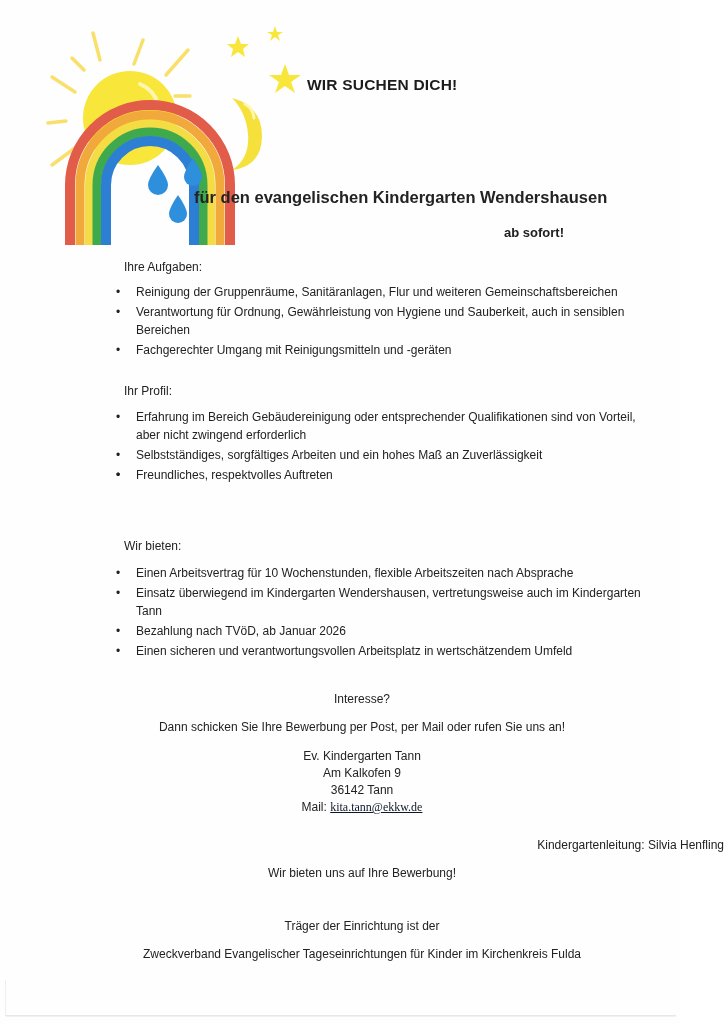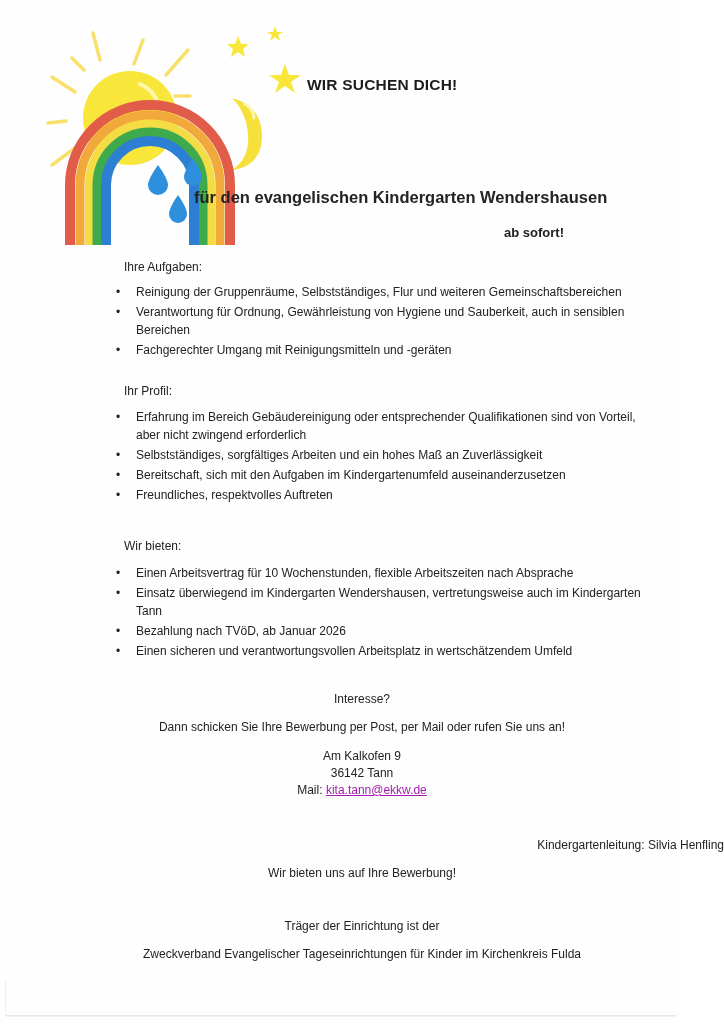--- a/index.html
+++ b/index.html
@@ -17,21 +17,21 @@
     .subtitle { position: absolute; left: 178px; top: 188px; font-size: 16.5px; font-weight: bold; color: #232323; white-space: nowrap; margin-left: 16px; }
     .start { position: absolute; right: 116px; top: 225px; font-size: 13px; font-weight: bold; color: #202020; }
 
     .section-title { position: absolute; left: 92px; font-size: 12px; color: #222; margin-left: 32px; }
     ul.list { position: absolute; left: 116px; width: 530px; margin: 0; padding: 0; list-style: none; }
     ul.list li { position: relative; padding-left: 20px; font-size: 12px; line-height: 18px; color: #222; margin-bottom: 2px; }
     ul.list li .bullet { position: absolute; left: 0; top: 0; font-size: 12px; }
 
     .center-block { position: absolute; left: 0; width: 724px; text-align: center; font-size: 12px; color: #222; }
     .address-line { display: block; line-height: 17px; }
-    .mail-link { color: #a21caf; text-decoration: underline; }
+    .mail-link { color: #0f172a; text-decoration: underline; font-family: Liberation Serif, serif; }
   </style>
 </head>
 <body>
 
 <div class="page">
 
   <svg class="logo" viewBox="0 0 260 230">
 
     <g stroke="#f8e06a" stroke-width="3.5" stroke-linecap="round" fill="none">
       <line x1="53" y1="13" x2="60" y2="40"></line>
@@ -70,45 +70,46 @@
       <path d="M138 175 q-9 13 -9 19 a9 9 0 0 0 18 0 q0 -6 -9 -19 z"></path>
     </g>
   </svg>
 
   <div class="headline">WIR SUCHEN DICH!</div>
   <div class="subtitle">für den evangelischen Kindergarten Wendershausen</div>
   <div class="start">ab sofort!</div>
 
   <div class="section-title" style="top:260px;">Ihre Aufgaben:</div>
   <ul class="list" style="top:283px;">
-    <li><span class="bullet">•</span><span>Reinigung der Gruppenräume, Selbstständiges, Flur und weiteren Gemeinschaftsbereichen</span></li>
+    <li><span class="bullet">•</span><span>Reinigung der Gruppenräume, Sanitäranlagen, Flur und weiteren Gemeinschaftsbereichen</span></li>
     <li><span class="bullet">•</span><span>Verantwortung für Ordnung, Gewährleistung von Hygiene und Sauberkeit, auch in sensiblen Bereichen</span></li>
     <li><span class="bullet">•</span><span>Fachgerechter Umgang mit Reinigungsmitteln und -geräten</span></li>
   </ul>
 
   <div class="section-title" style="top:384px;">Ihr Profil:</div>
   <ul class="list" style="top:408px;">
     <li><span class="bullet">•</span><span>Erfahrung im Bereich Gebäudereinigung oder entsprechender Qualifikationen sind von Vorteil, aber nicht zwingend erforderlich</span></li>
     <li><span class="bullet">•</span><span>Selbstständiges, sorgfältiges Arbeiten und ein hohes Maß an Zuverlässigkeit</span></li>
-    <li><span class="bullet">•</span><span>Bereitschaft, sich mit den Aufgaben im Kindergartenumfeld auseinanderzusetzen</span></li>
+    <li><span class="bullet">•</span></li>
     <li><span class="bullet">•</span><span>Freundliches, respektvolles Auftreten</span></li>
   </ul>
 
   <div class="section-title" style="top:539px;">Wir bieten:</div>
   <ul class="list" style="top:564px;">
     <li><span class="bullet">•</span><span>Einen Arbeitsvertrag für 10 Wochenstunden, flexible Arbeitszeiten nach Absprache</span></li>
     <li><span class="bullet">•</span><span>Einsatz überwiegend im Kindergarten Wendershausen, vertretungsweise auch im Kindergarten Tann</span></li>
     <li><span class="bullet">•</span><span>Bezahlung nach TVöD, ab Januar 2026</span></li>
     <li><span class="bullet">•</span><span>Einen sicheren und verantwortungsvollen Arbeitsplatz in wertschätzendem Umfeld</span></li>
   </ul>
 
   <div class="center-block" style="top:720px;">Dann schicken Sie Ihre Bewerbung per Post, per Mail oder rufen Sie uns an!</div>
   <div class="center-block" style="top:692px;">Interesse?</div>
 
   <div class="center-block" style="top:748px;">
+    <span class="address-line">Ev. Kindergarten Tann</span>
     <span class="address-line">Am Kalkofen 9</span>
     <span class="address-line">36142 Tann</span>
     <span class="address-line"><span>Mail: </span><a class="mail-link">kita.tann@ekkw.de</a></span>
   </div>
 
   <div class="center-block" style="top:838px;text-align:right;">Kindergartenleitung: Silvia Henfling</div>
   <div class="center-block" style="top:866px;">Wir bieten uns auf Ihre Bewerbung!</div>
 
   <div class="center-block" style="top:919px;">Träger der Einrichtung ist der</div>
   <div class="center-block" style="top:947px;">Zweckverband Evangelischer Tageseinrichtungen für Kinder im Kirchenkreis Fulda</div>

